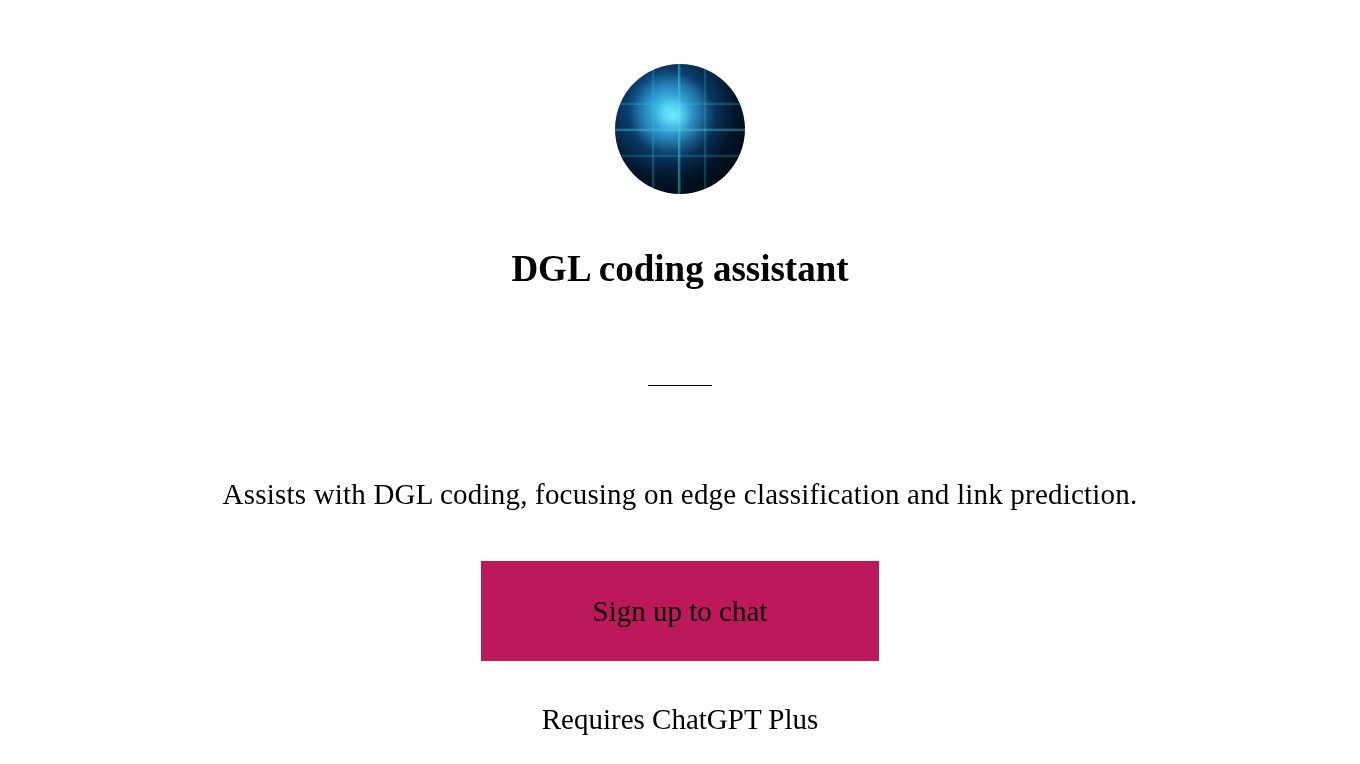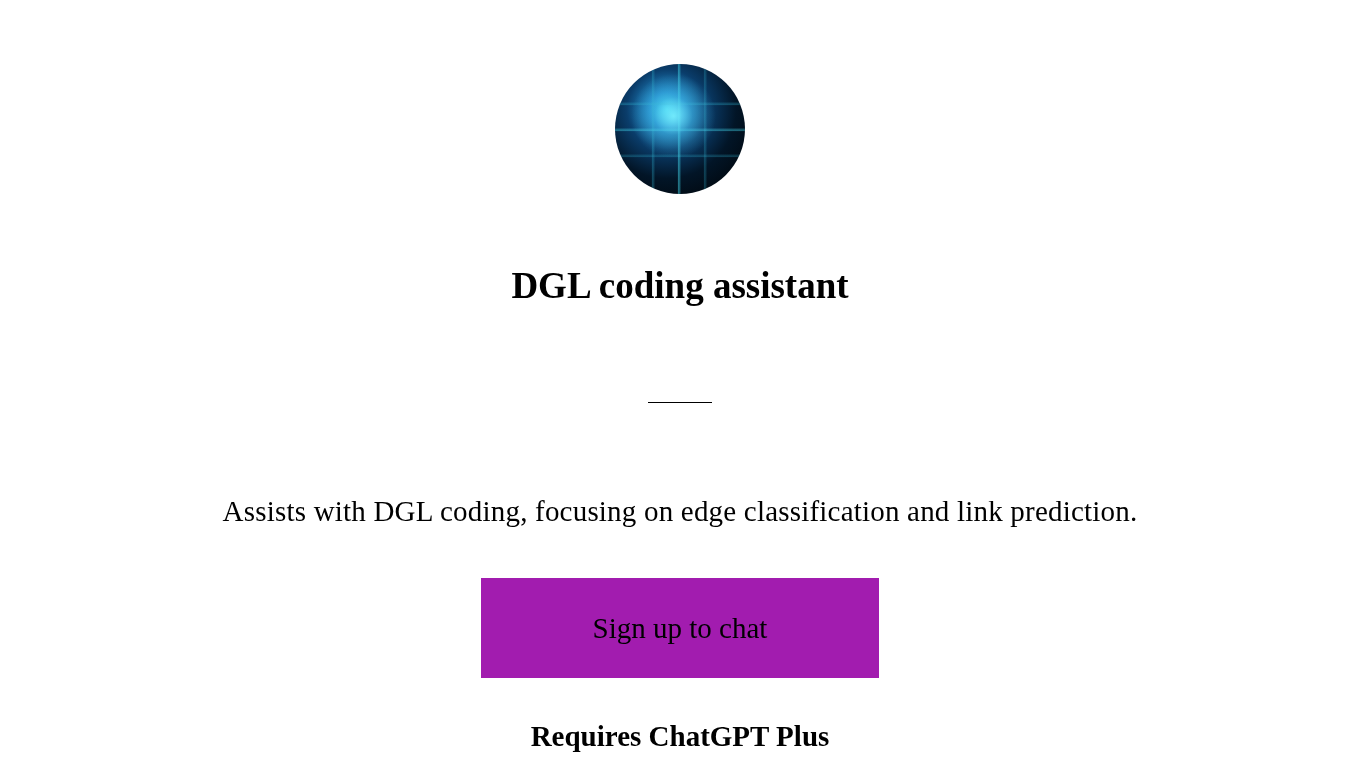--- a/index.html
+++ b/index.html
@@ -37,21 +37,21 @@
         linear-gradient(90deg, transparent 68%, rgba(44,170,200,0.35) 69%, transparent 71%),
         linear-gradient(0deg, transparent 28%, rgba(44,170,200,0.35) 29%, transparent 31%);
     }
     .avatar::after {
       content: '';
       position: absolute;
       inset: 0;
       background: radial-gradient(circle at 45% 40%, rgba(120,240,255,0.9) 0%, rgba(80,200,240,0.4) 18%, transparent 40%);
     }
     .title {
-      margin-top: 70px;
+      margin-top: 53px;
       font-size: 37px;
       font-weight: 700;
       color: #000000;
       text-align: left;
     }
     .divider {
       margin-top: 95px;
       width: 64px;
       height: 0;
       border-top: 1.5px solid #000000;
@@ -61,36 +61,36 @@
       font-size: 29px;
       color: #000000;
       text-align: left;
       font-weight: 400;
       letter-spacing: 0.2px;
     }
     .signup-button {
       margin-top: 50px;
       width: 398px;
       height: 100px;
-      background: #a21caf;
+      background: #be185d;
       border: none;
       font-size: 29px;
       color: #000000;
       cursor: pointer;
       font-family: inherit;
       display: flex;
       align-items: center;
       justify-content: center;
     }
     .requires {
       margin-top: 42px;
       font-size: 29px;
       color: #000000;
       text-align: right;
-      font-weight: 700;
+      font-weight: 400;
     }
   </style>
 </head>
 <body>
 
 <div class="avatar"></div>
 
 <h1 class="title">DGL coding assistant</h1>
 
 <div class="divider"></div>

